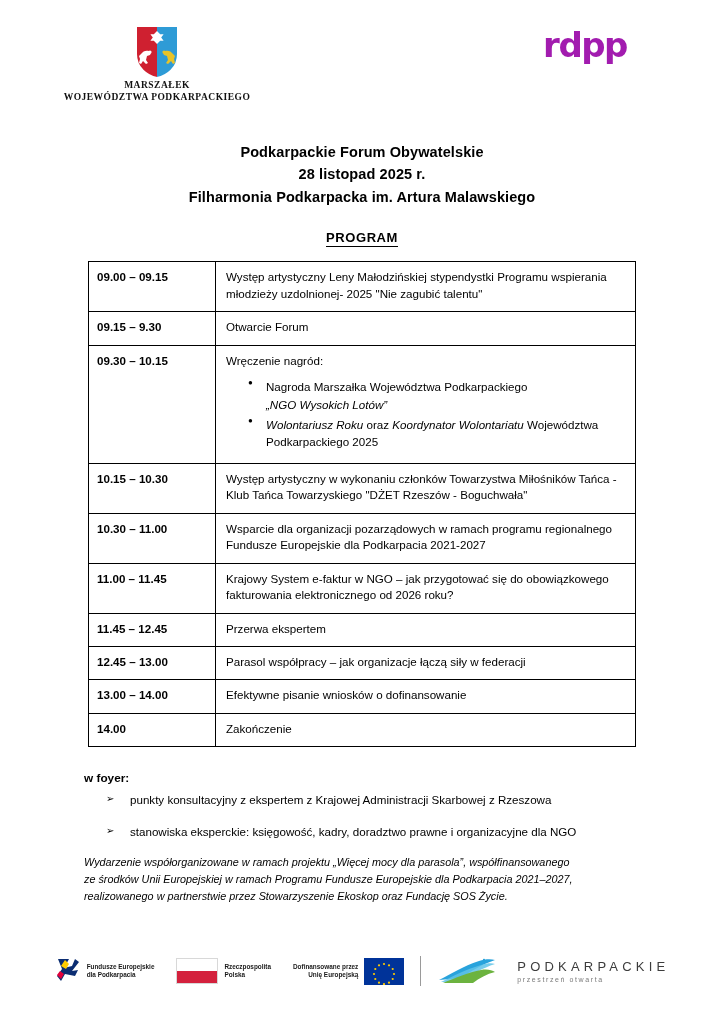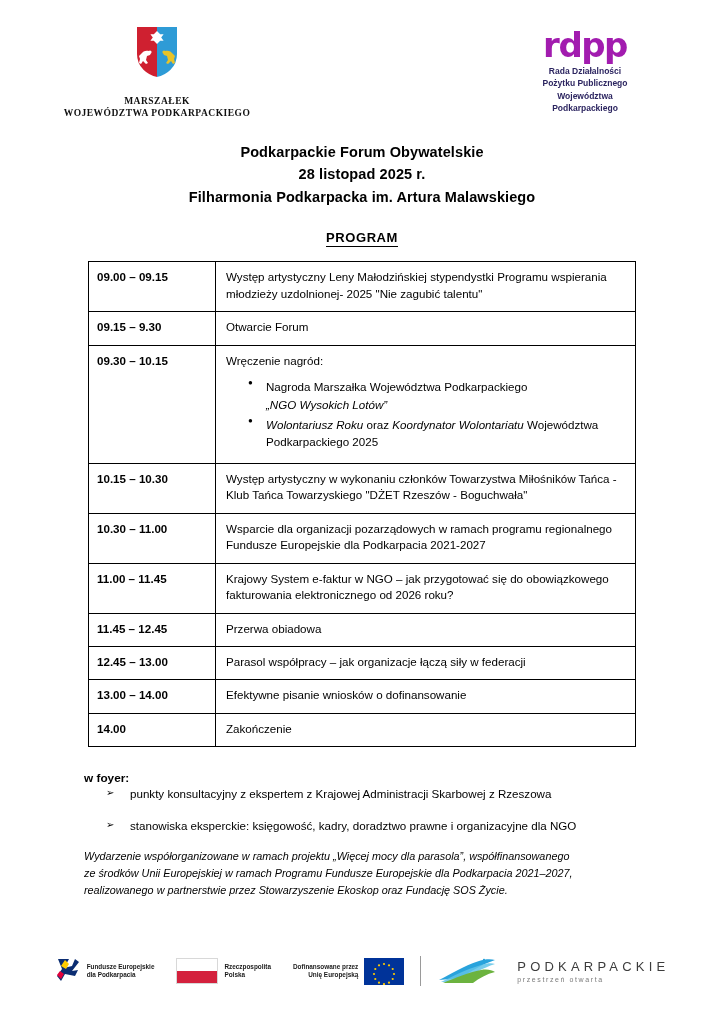--- a/index.html
+++ b/index.html
@@ -39,21 +39,21 @@
     height: 56px;
     margin: 0 auto;
     display: block;
   }
   .marszalek-caption {
     font-family: "Liberation Serif", serif;
     font-size: 9.5px;
     font-weight: bold;
     letter-spacing: 0.5px;
     line-height: 1.25;
-    margin-top: 16px;
+    margin-top: 0;
     color: #111;
     white-space: nowrap;
   }
   .rdpp-block {
     position: absolute;
     right: 64px;
     top: 28px;
     width: 150px;
     text-align: center;
   }
@@ -140,20 +140,21 @@
 
   
   .foyer {
     width: 560px;
     margin: 24px auto 0 auto;
     padding-left: 4px;
   }
   .foyer-title {
     font-size: 11.8px;
     font-weight: bold;
+    margin-bottom: 6px;
   }
   .foyer-list {
     list-style: none;
     margin: 0;
     padding: 0 0 0 22px;
   }
   .foyer-list li {
     position: relative;
     padding-left: 24px;
     margin-bottom: 14px;
@@ -271,26 +272,20 @@
         <path d="M2 2 H44 V30 C44 44 33 52 23 54 C13 52 2 44 2 30 Z" fill="none" stroke="#ffffff" stroke-width="2"></path>
       </svg>
       <div class="marszalek-caption">
         <div>MARSZAŁEK</div>
         <div>WOJEWÓDZTWA PODKARPACKIEGO</div>
       </div>
     </div>
 
     <div class="rdpp-block">
       <div class="rdpp-mark">rdpp</div>
-      <div class="rdpp-sub">
-        <div>Rada Działalności</div>
-        <div>Pożytku Publicznego</div>
-        <div>Województwa</div>
-        <div>Podkarpackiego</div>
-      </div>
     </div>
   </div>
 
   <div class="title-block">
     <div class="title-line">Podkarpackie Forum Obywatelskie</div>
     <div class="title-line">28 listopad 2025 r.</div>
     <div class="title-line">Filharmonia Podkarpacka im. Artura Malawskiego</div>
   </div>
 
   <div class="program-head">
@@ -329,21 +324,21 @@
       <tr>
         <td class="time">10.30 – 11.00</td>
         <td class="desc">Wsparcie dla organizacji pozarządowych w ramach programu regionalnego Fundusze Europejskie dla Podkarpacia 2021-2027</td>
       </tr>
       <tr>
         <td class="time">11.00 – 11.45</td>
         <td class="desc">Krajowy System e-faktur w NGO – jak przygotować się do obowiązkowego fakturowania elektronicznego od 2026 roku?</td>
       </tr>
       <tr>
         <td class="time">11.45 – 12.45</td>
-        <td class="desc">Przerwa obiadowa</td>
+        <td class="desc">Przerwa ekspertem</td>
       </tr>
       <tr>
         <td class="time">12.45 – 13.00</td>
         <td class="desc">Parasol współpracy – jak organizacje łączą siły w federacji</td>
       </tr>
       <tr>
         <td class="time">13.00 – 14.00</td>
         <td class="desc">Efektywne pisanie wniosków o dofinansowanie</td>
       </tr>
       <tr>

